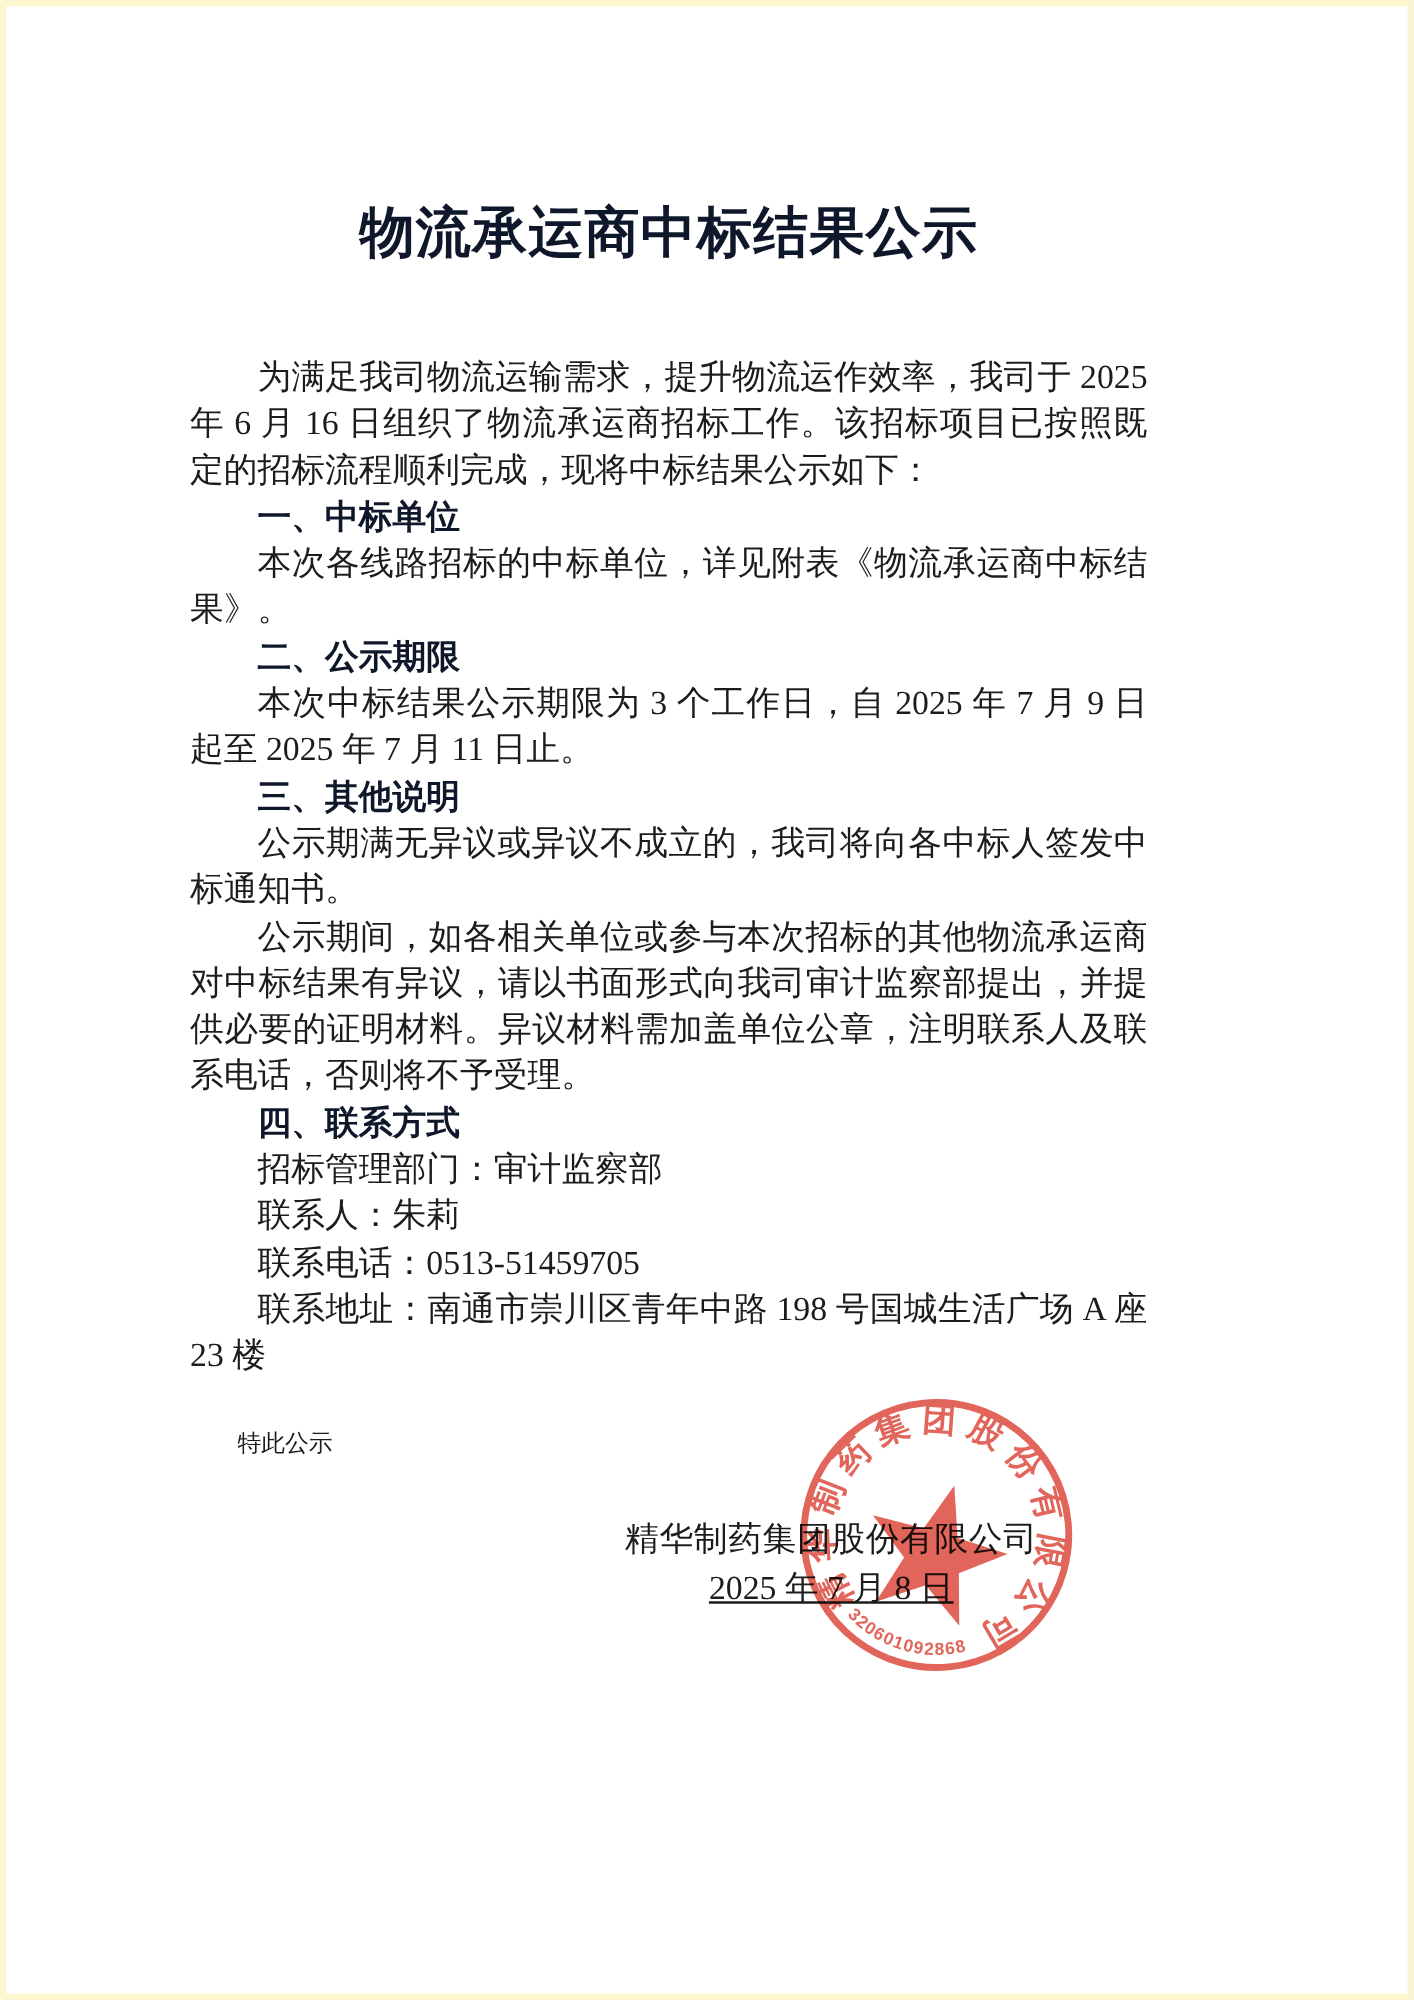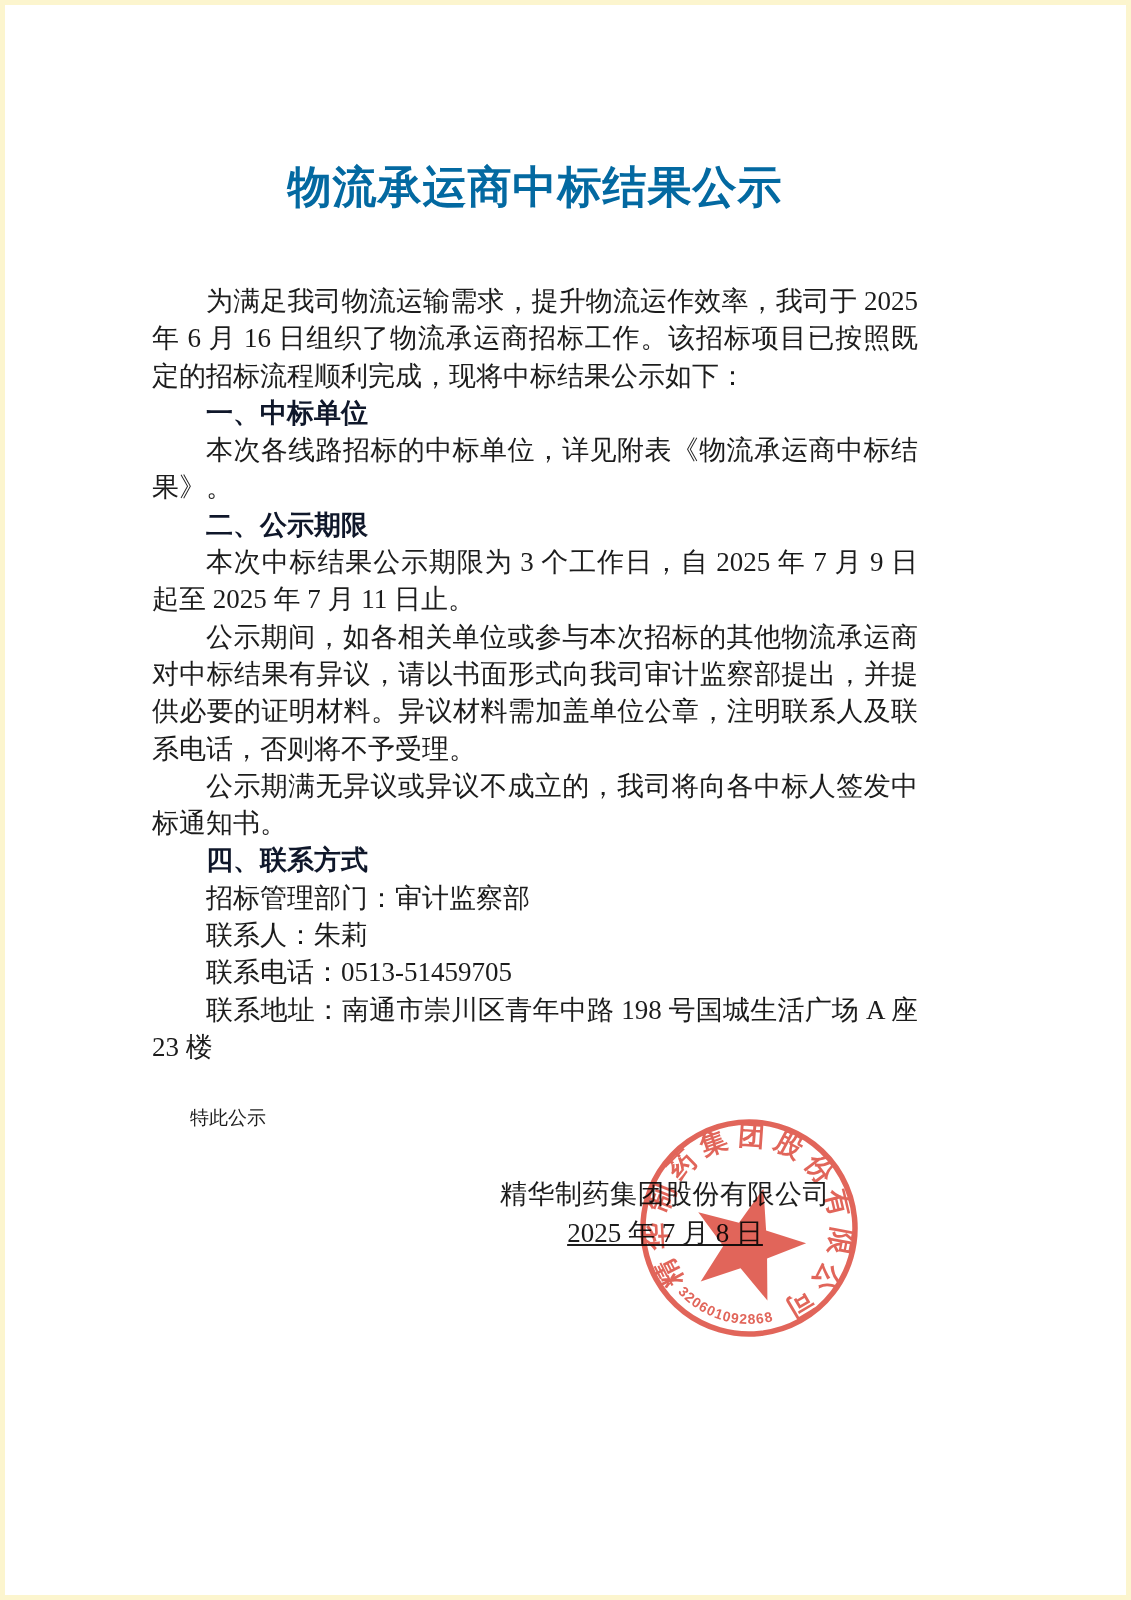--- a/index.html
+++ b/index.html
@@ -21,21 +21,21 @@
     width: 766px;
   }
   .title {
     margin: 163px 0 0 0;
     text-align: center;
     font-family: "Liberation Sans", "DejaVu Sans", sans-serif;
     font-weight: 700;
     font-size: 44px;
     line-height: 48px;
     letter-spacing: 1px;
-    color: #0369a1;
+    color: #0f172a;
   }
   .para {
     margin: 0;
     font-size: 27px;
     line-height: 37.3px;
     text-align: justify;
     text-indent: 2em;
   }
   .intro { margin-top: 72px; }
   .sec-heading {
@@ -99,22 +99,23 @@
     <h1 class="title">物流承运商中标结果公示</h1>
 
     <p class="para intro">为满足我司物流运输需求，提升物流运作效率，我司于 2025 年 6 月 16 日组织了物流承运商招标工作。该招标项目已按照既定的招标流程顺利完成，现将中标结果公示如下：</p>
 
     <h2 class="sec-heading">一、中标单位</h2>
     <p class="para">本次各线路招标的中标单位，详见附表《物流承运商中标结果》。</p>
 
     <h2 class="sec-heading">二、公示期限</h2>
     <p class="para">本次中标结果公示期限为 3 个工作日，自 2025 年 7 月 9 日起至 2025 年 7 月 11 日止。</p>
 
+    <h2 class="sec-heading">三、其他说明</h2>
+    <p class="para">公示期满无异议或异议不成立的，我司将向各中标人签发中标通知书。</p>
     <p class="para">公示期间，如各相关单位或参与本次招标的其他物流承运商对中标结果有异议，请以书面形式向我司审计监察部提出，并提供必要的证明材料。异议材料需加盖单位公章，注明联系人及联系电话，否则将不予受理。</p>
-    <p class="para">公示期满无异议或异议不成立的，我司将向各中标人签发中标通知书。</p>
 
     <h2 class="sec-heading">四、联系方式</h2>
     <p class="contact-line">招标管理部门：审计监察部</p>
     <p class="contact-line">联系人：朱莉</p>
     <p class="contact-line">联系电话：0513-51459705</p>
     <p class="contact-line">联系地址：南通市崇川区青年中路 198 号国城生活广场 A 座 23 楼</p>
 
     <p class="closing">特此公示</p>
 
     <div class="signature">

